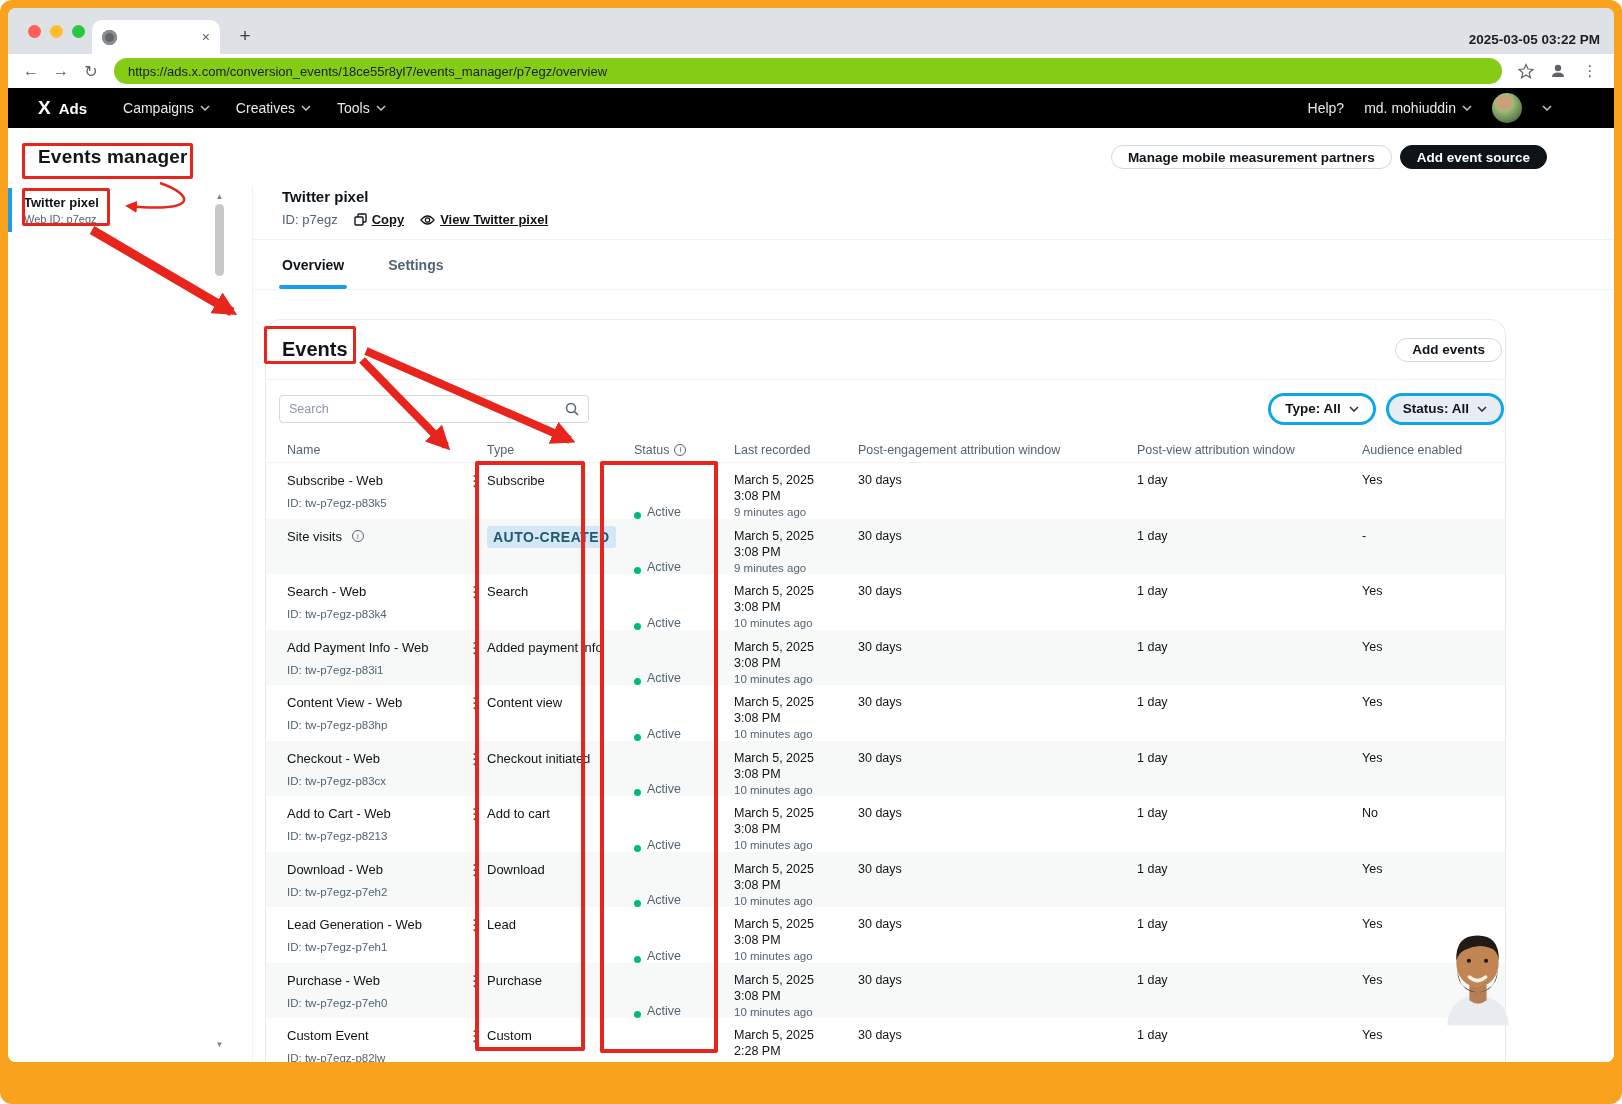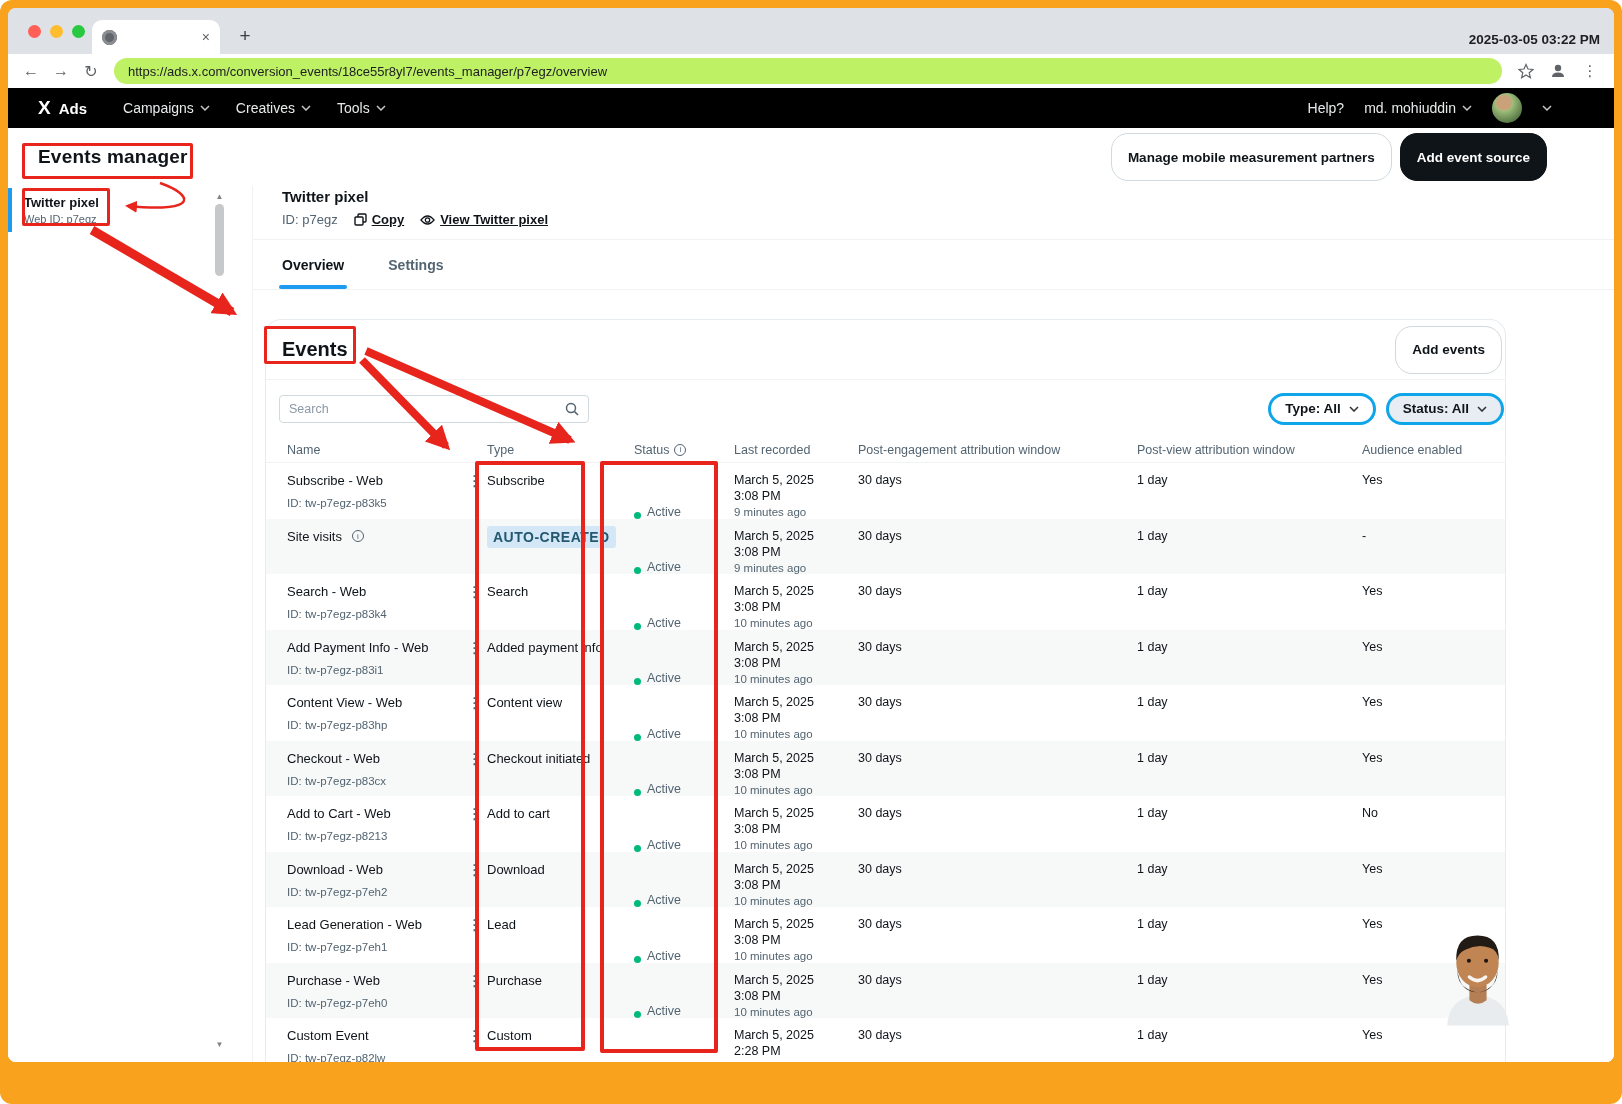--- a/index.html
+++ b/index.html
@@ -14,39 +14,39 @@
   .tl { width:13px; height:13px; border-radius:50%; }
   .tl.red{background:#ff5f57}.tl.yellow{background:#febc2e}.tl.green{background:#28c840}
   .tab { position:absolute; left:84px; bottom:0; width:128px; height:34px; background:#fff; border-radius:10px 10px 0 0; display:flex; align-items:center; padding:0 10px; }
   .favicon { width:15px; height:15px; border-radius:50%; background:#62666b; box-shadow:inset 0 0 0 3px #8a8e93; }
   .tab-close { margin-left:auto; color:#5f6368; font-size:14px; line-height:1; }
   .newtab { position:absolute; left:224px; bottom:5px; width:26px; height:26px; display:flex; align-items:center; justify-content:center; color:#3c4043; font-size:19px; }
   .datetime { position:absolute; right:14px; top:0; height:62px; display:flex; align-items:center; font-size:13.5px; font-weight:700; color:#1c1e21; }
 
   .url-row { height:34px; background:#fff; display:flex; align-items:center; gap:4px; padding:0 10px; flex:none; }
   .nav-btn { width:26px; height:26px; display:flex; align-items:center; justify-content:center; color:#5f6368; font-size:16px; border-radius:50%; }
-  .url-pill { flex:1; height:26px; background:#bef264; border-radius:13px; display:flex; align-items:center; padding:0 14px; font-size:13px; color:#202124; margin:0 6px; white-space:nowrap; overflow:hidden; }
+  .url-pill { flex:1; height:26px; background:#84cc16; border-radius:13px; display:flex; align-items:center; padding:0 14px; font-size:13px; color:#202124; margin:0 6px; white-space:nowrap; overflow:hidden; }
   .icon-btn { width:28px; height:26px; display:flex; align-items:center; justify-content:center; color:#5f6368; }
   .dots { font-size:15px; color:#5f6368; }
 
   
   .x-nav { height:40px; background:#000; display:flex; align-items:center; color:#e7e9ea; padding:0 62px 0 30px; flex:none; gap:26px; font-size:14px; }
   .brand-wrap { display:flex; align-items:center; gap:8px; margin-right:10px; }
   .x-logo { font-weight:800; font-size:19px; color:#fff; }
   .brand { font-weight:800; font-size:15px; color:#fff; }
   .nav-item { display:flex; align-items:center; gap:6px; color:#e7e9ea; cursor:pointer; }
   .chev { opacity:.85; }
   .nav-right { margin-left:auto; display:flex; align-items:center; gap:20px; }
   .nav-avatar { width:30px; height:30px; border-radius:50%; background:radial-gradient(circle at 40% 32%, #caa27a 0 28%, #9fc07c 30%, #47673a 85%); }
 
   
   .page-header { height:58px; background:#fff; display:flex; align-items:center; padding:0 67px 0 30px; flex:none; }
   .page-title { font-size:19px; font-weight:700; color:#0f1419; letter-spacing:.2px; }
   .header-actions { margin-left:auto; display:flex; gap:8px; }
-  .btn { height:48px; border-radius:17px; display:inline-flex; align-items:center; justify-content:center; font-weight:700; font-size:13.5px; padding:0 16px; border:1px solid #cfd9de; background:#fff; color:#0f1419; font-family:inherit; white-space:nowrap; }
+  .btn { height:24px; border-radius:17px; display:inline-flex; align-items:center; justify-content:center; font-weight:700; font-size:13.5px; padding:0 16px; border:1px solid #cfd9de; background:#fff; color:#0f1419; font-family:inherit; white-space:nowrap; }
   .btn.dark { background:#0f1419; color:#fff; border-color:#0f1419; }
 
   
   .app-body { flex:1; display:flex; min-height:0; background:#fff; }
   .sidebar { width:244px; flex:none; position:relative; background:#fff; }
   .pixel-item { margin-top:2px; position:relative; padding:7px 14px 7px 16px; }
   .pixel-item::before { content:""; position:absolute; left:0; top:0; bottom:0; width:4px; background:#1d9bf0; }
   .pixel-name { font-size:13px; font-weight:700; color:#0f1419; }
   .pixel-sub { font-size:11px; color:#536471; margin-top:3px; }
   .side-scroll { position:absolute; left:204px; top:4px; bottom:12px; width:15px; }

